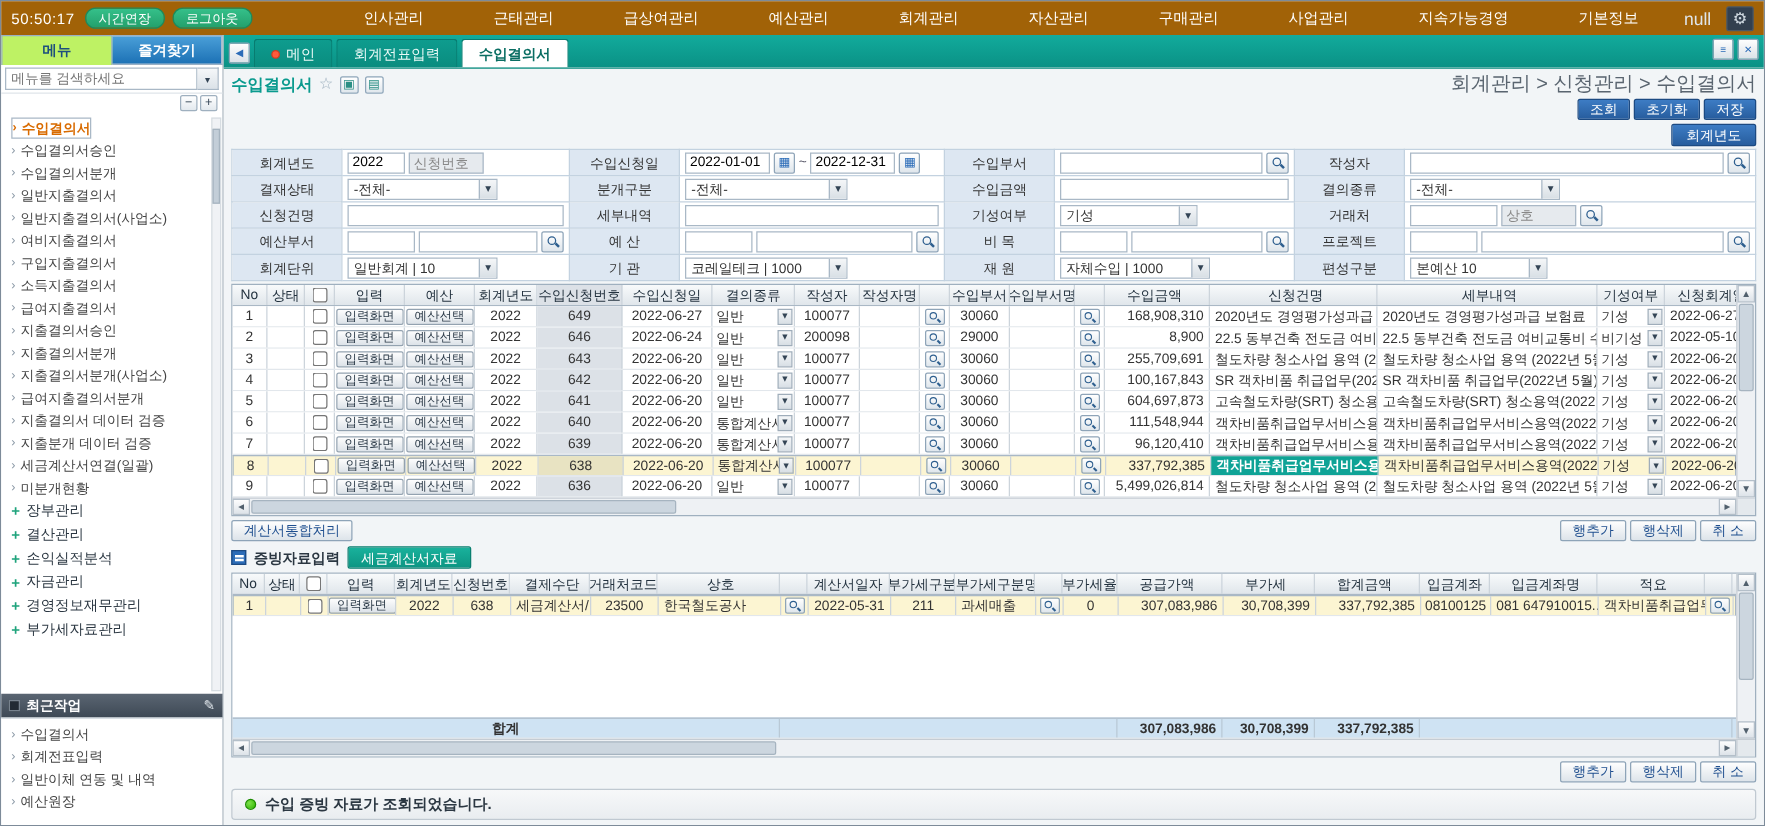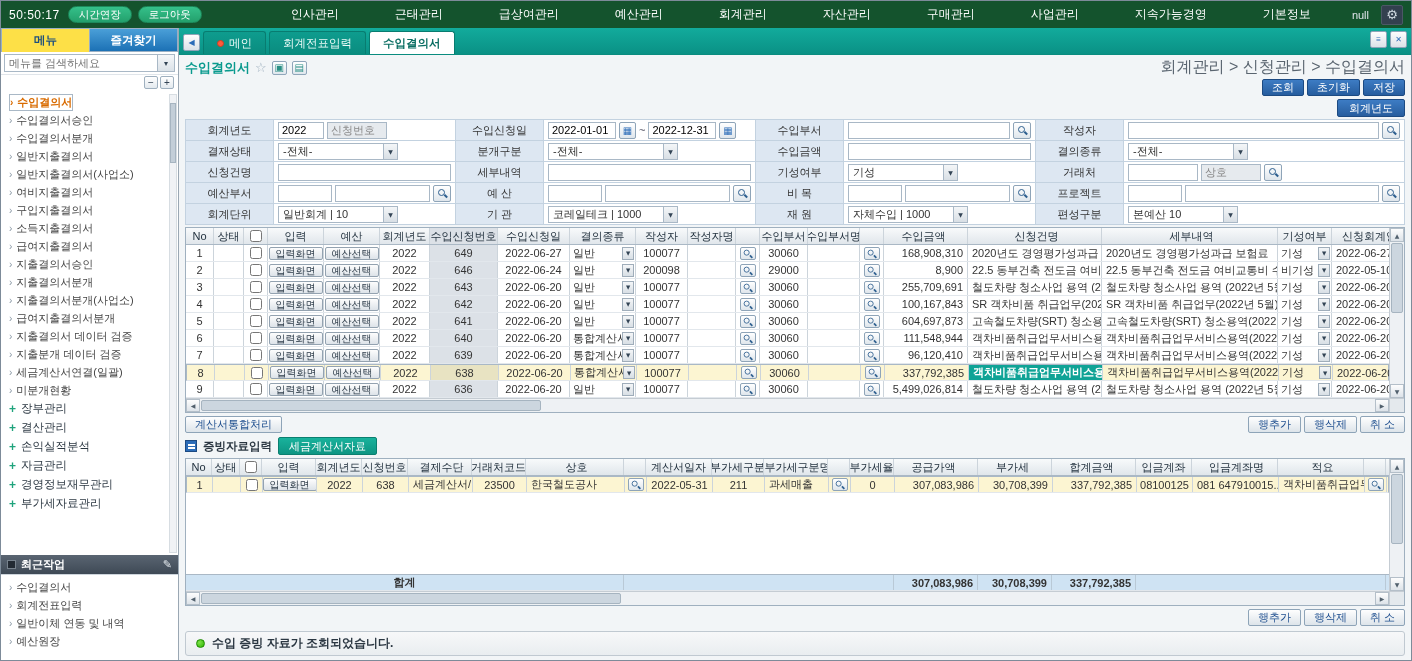--- a/index.html
+++ b/index.html
@@ -1,34 +1,34 @@
 <!DOCTYPE html>
 <html><head>
 <meta charset="utf-8">
 <style>
 *{box-sizing:border-box;margin:0;padding:0;font-family:"Liberation Sans","DejaVu Sans",sans-serif}
 html,body{width:1412px;height:661px;overflow:hidden;background:#cfd6dd;font-size:11px;color:#333}
 button{cursor:pointer;font-family:inherit}
 input{font-family:inherit}
 .app{width:1412px;height:661px;display:flex;flex-direction:column;border:1px solid #7d8b99;background:#fff}
 
-.topbar{flex:0 0 27px;background:#14532d;display:flex;align-items:center;padding:0 8px;gap:6px;color:#fff}
+.topbar{flex:0 0 27px;background:#a16207;display:flex;align-items:center;padding:0 8px;gap:6px;color:#fff}
 .timer{font-size:12px;letter-spacing:.5px;margin-right:2px}
 .tb-btn{background:linear-gradient(#35c08a,#23a06c);color:#fff;border:1px solid #1d8a5c;border-radius:9px;height:17px;padding:0 10px;font-size:10.5px}
 .tb-menus{display:flex;flex:1;margin-left:55px;gap:0}
 .tb-menu{padding:0 28px;font-size:12px;color:#fff;cursor:pointer;white-space:nowrap}
-.tb-user{color:#dfe5ea;font-size:11px;margin-right:6px}
+.tb-user{color:#dfe5ea;font-size:14px;margin-right:6px}
 .tb-gear{width:22px;height:20px;background:#33404f;border:1px solid #4b5866;color:#cfd8e0;font-size:13px;display:flex;align-items:center;justify-content:center;border-radius:2px}
 
 .workspace{flex:1;display:flex;min-height:0}
 
 .sidebar{flex:0 0 178px;background:#fff;border-right:1px solid #9aa7b3;display:flex;flex-direction:column;min-height:0}
 .sb-tabs{flex:0 0 24px;display:flex}
 .sb-tab{flex:1;display:flex;align-items:center;justify-content:center;font-weight:bold;font-size:11.5px;border:1px solid #9ab0c4;cursor:pointer}
-.sb-tab.menu{background:#fde047;color:#1d4f7e;border-bottom:none}
+.sb-tab.menu{background:#bef264;color:#1d4f7e;border-bottom:none}
 .sb-tab.fav{background:linear-gradient(#4a9fd8,#1c71b5);color:#fff;border-left:none}
 .sb-search{flex:0 0 23px;display:flex;padding:2px 3px;gap:0;border-bottom:1px solid #e0e5ea}
 .sb-search input{flex:1;height:18px;border:1px solid #a9b8c6;padding:0 4px;font-size:11px;color:#555}
 .sb-search button{width:17px;height:18px;border:1px solid #a9b8c6;border-left:none;background:linear-gradient(#f5f7f9,#dbe2e8);font-size:8px;color:#345}
 .sb-expand{flex:0 0 17px;display:flex;justify-content:flex-end;gap:2px;padding:1px 4px}
 .sb-expand button{width:14px;height:13px;font-size:10px;line-height:9px;border:1px solid #9fb0bf;background:linear-gradient(#fff,#e3e9ee);color:#345;border-radius:2px}
 .sb-tree{flex:1;overflow:hidden;position:relative;padding:2px 12px 2px 8px}
 .tree-item{height:18px;display:flex;align-items:center;gap:4px;color:#444;cursor:pointer;white-space:nowrap;overflow:hidden}
 .tree-item .tw{color:#8a98a5;font-size:10px}
 .tree-item.sel{color:#d96b00;font-weight:bold}

